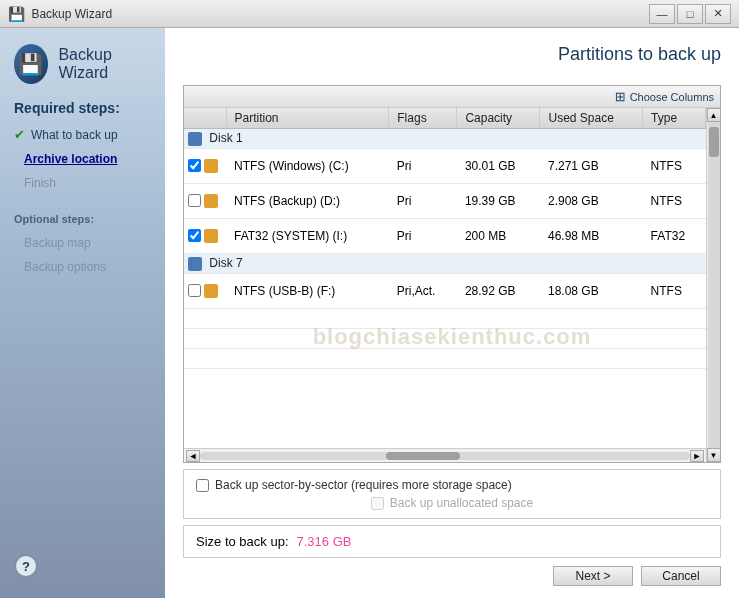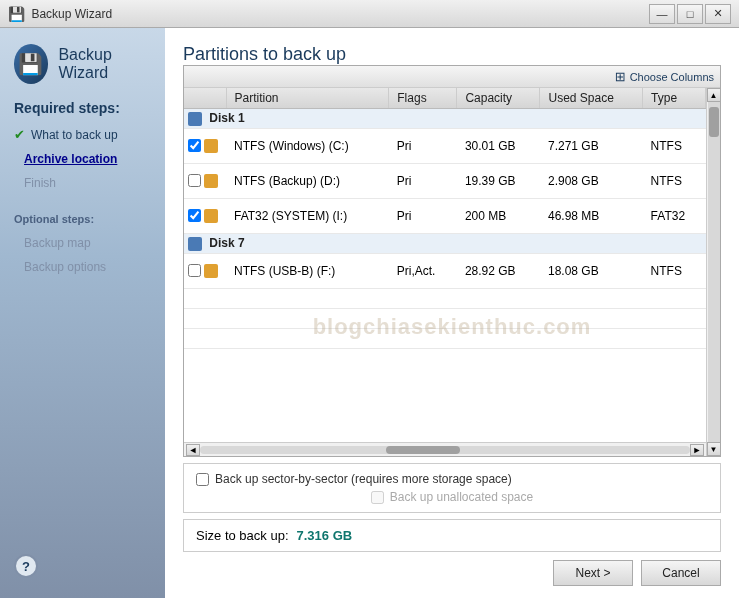--- a/index.html
+++ b/index.html
@@ -127,21 +127,22 @@
       background: #fff;
       padding: 16px 18px 10px 18px;
       display: flex;
       flex-direction: column;
       overflow: hidden;
     }
     .content-title {
       font-size: 18px;
       font-weight: 300;
       color: #1a3a5c;
-      margin-bottom: 0;
+      margin-bottom: 20px;
+      text-align: right;
     }
 
     
     .watermark-container {
       position: relative;
       flex: 1;
       display: flex;
       flex-direction: column;
       min-height: 0;
     }
@@ -219,21 +220,21 @@
     }
     th:first-child { width: 30px; padding: 3px 4px; }
     td {
       padding: 10px 8px;
       border-bottom: 1px solid #e8e8e8;
       white-space: nowrap;
     }
     td:first-child { padding: 2px 4px; }
     .disk-header-row td {
       background: #e8f0f8;
-      font-weight: bold;
+      font-weight: normal;
       padding: 2px 4px;
       color: #222;
     }
     .disk-icon {
       display: inline-block;
       width: 14px;
       height: 14px;
       background: #4a7ab5;
       border-radius: 2px;
       margin-right: 4px;
@@ -365,35 +366,35 @@
     .size-area {
       border: 1px solid #ccc;
       padding: 8px 12px;
       margin-top: 6px;
       display: flex;
       align-items: center;
       gap: 8px;
       font-size: 13px;
     }
     .size-value {
-      font-weight: bold;
-      color: #0f766e;
+      font-weight: normal;
+      color: #ec4899;
     }
 
     
     .footer {
       display: flex;
       justify-content: flex-end;
       align-items: center;
       padding: 8px 0 2px 0;
       gap: 8px;
     }
     .footer-btn {
       width: 80px;
-      height: 26px;
+      height: 20px;
       background: linear-gradient(to bottom, #f5f5f5, #d8d8d8);
       border: 1px solid #aaa;
       font-size: 12px;
       cursor: pointer;
       display: flex;
       align-items: center;
       justify-content: center;
       color: #222;
     }
   </style>

